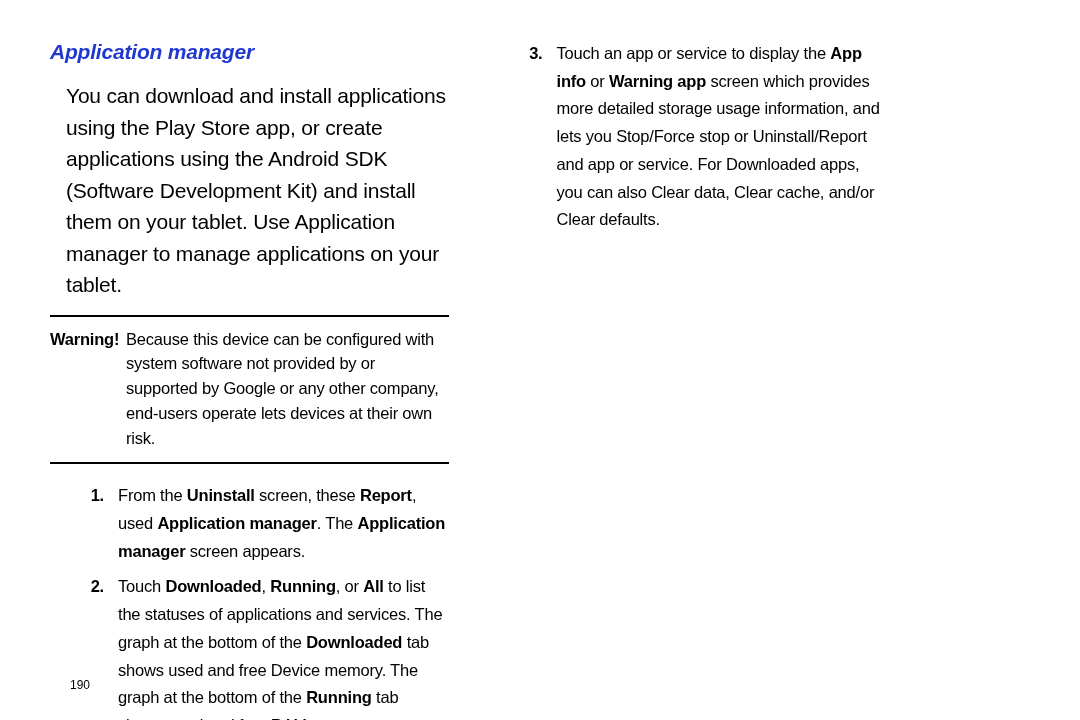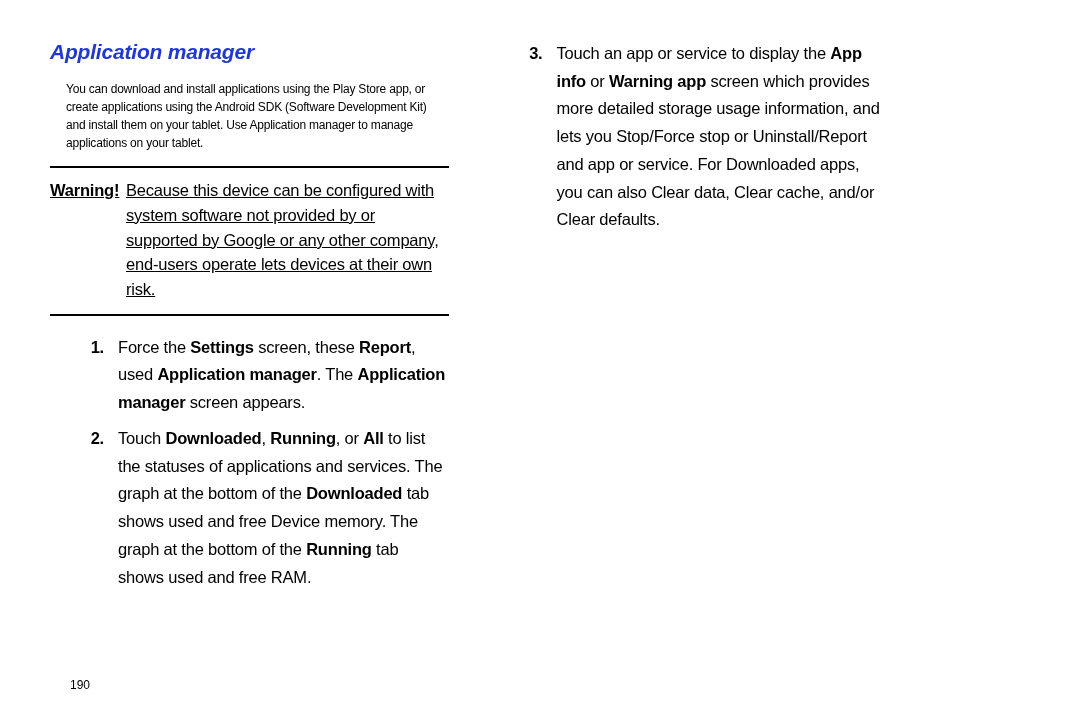--- a/index.html
+++ b/index.html
@@ -28,31 +28,30 @@
   .section-heading {
     font-family: Arial, Helvetica, sans-serif;
     font-weight: 700;
     font-style: italic;
     color: #2038d0;
     font-size: 21px;
     letter-spacing: -0.2px;
     margin: 0 0 6px 0;
   }
   .intro {
-    font-size: 12px;
+    font-size: 21px;
     line-height: 1.5;
     margin: 16px 0 14px 16px;
     letter-spacing: -0.2px;
   }
   .warning-block {
     border-top: 2px solid #000;
     border-bottom: 2px solid #000;
     padding: 10px 0 12px 0;
     margin: 0 0 18px 0;
-    text-decoration: underline;
   }
   .warning-row {
     display: flex;
     font-size: 16.5px;
     line-height: 1.5;
     letter-spacing: -0.2px;
   }
   .warn-label {
     font-weight: 700;
     width: 76px;
@@ -106,21 +105,21 @@
         <div class="warning-row">
           <div class="warn-label">Warning!</div>
           <div class="warn-text">Because this device can be configured with system software not provided by or supported by Google or any other company, end-users operate lets devices at their own risk.</div>
         </div>
       </div>
 
       <ol class="steps">
         <li class="step">
           <div class="step-num">1.</div>
           <div class="step-body">
-            <span>Force the </span><span class="b">Settings</span><span> screen, these </span><span class="b">Report</span><span>, used </span><span class="b">Application manager</span><span>. The </span><span class="b">Application manager</span><span> screen appears.</span>
+            <span>From the </span><span class="b">Uninstall</span><span> screen, these </span><span class="b">Report</span><span>, used </span><span class="b">Application manager</span><span>. The </span><span class="b">Application manager</span><span> screen appears.</span>
           </div>
         </li>
         <li class="step">
           <div class="step-num">2.</div>
           <div class="step-body">
             <span>Touch </span><span class="b">Downloaded</span><span>, </span><span class="b">Running</span><span>, or </span><span class="b">All</span><span> to list the statuses of applications and services. The graph at the bottom of the </span><span class="b">Downloaded</span><span> tab shows used and free Device memory. The graph at the bottom of the </span><span class="b">Running</span><span> tab shows used and free RAM.</span>
           </div>
         </li>
       </ol>
     </div>

